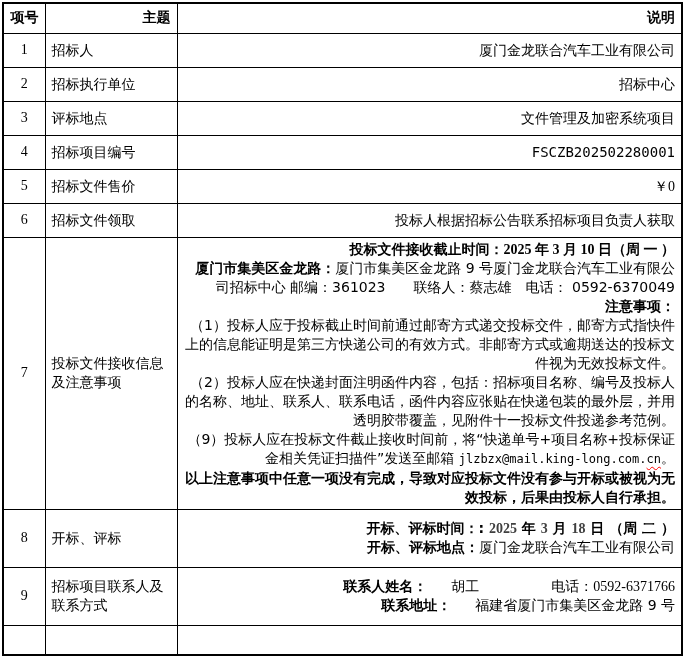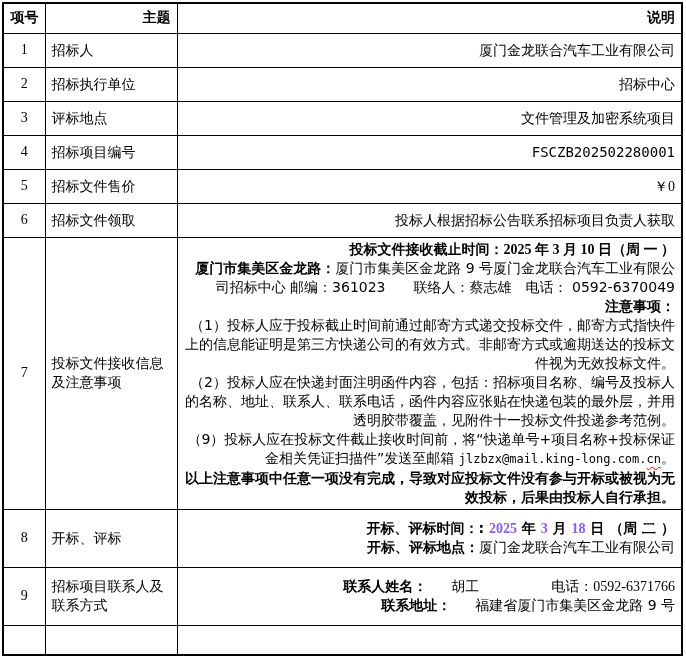--- a/index.html
+++ b/index.html
@@ -66,21 +66,21 @@
     line-height: 19px;
   }
   td.desc-top {
     vertical-align: top;
     padding-top: 6px;
     padding-bottom: 6px;
   }
   .mono { font-family: "DejaVu Sans Mono", monospace; font-size: 12px; }
   .serif { font-family: "Liberation Serif", serif; }
   .bold { font-weight: bold; }
-  .blue { color: #8b5cf6; }
+  .blue { color: #404040; }
   p.ln {
     margin: 0;
     line-height: 19px;
     word-break: break-all;
   }
   .misspell {
     text-decoration-line: underline;
     text-decoration-style: wavy;
     text-decoration-color: #ff0000;
     text-decoration-thickness: 1px;

